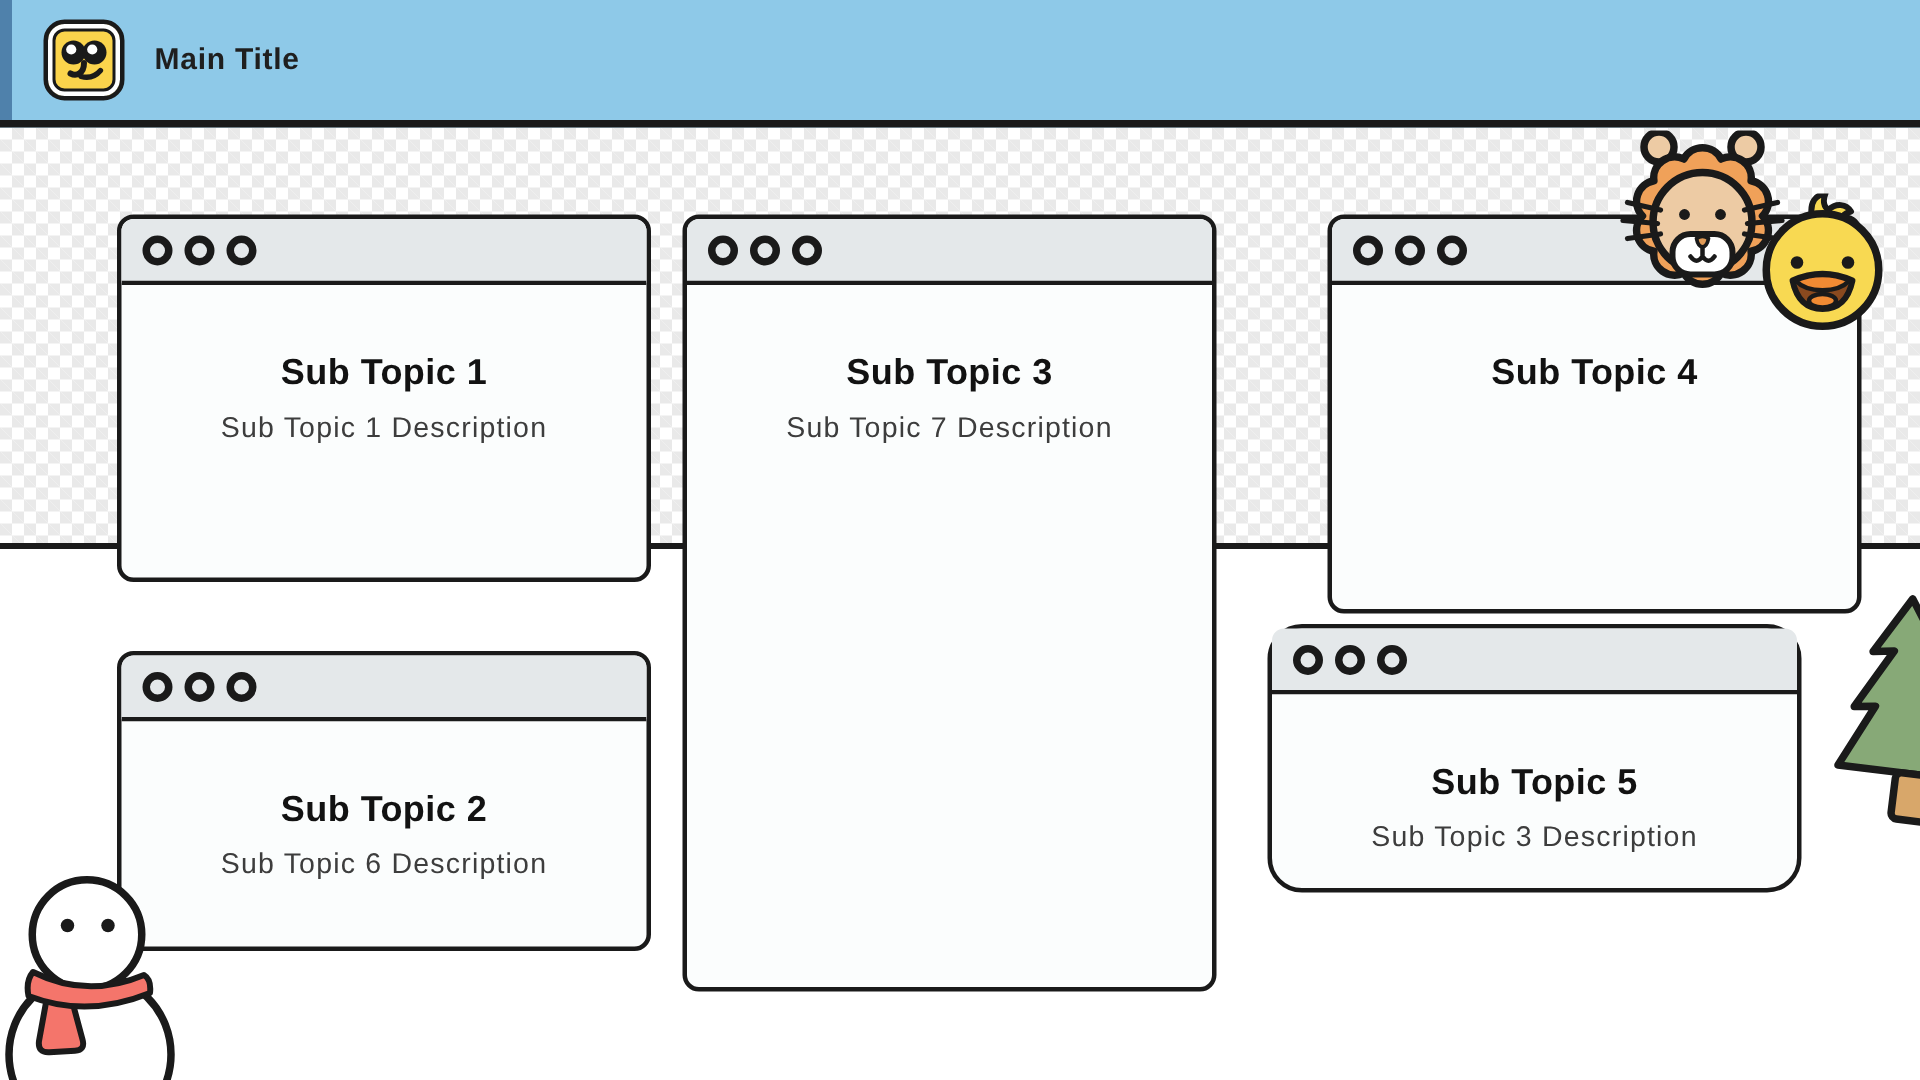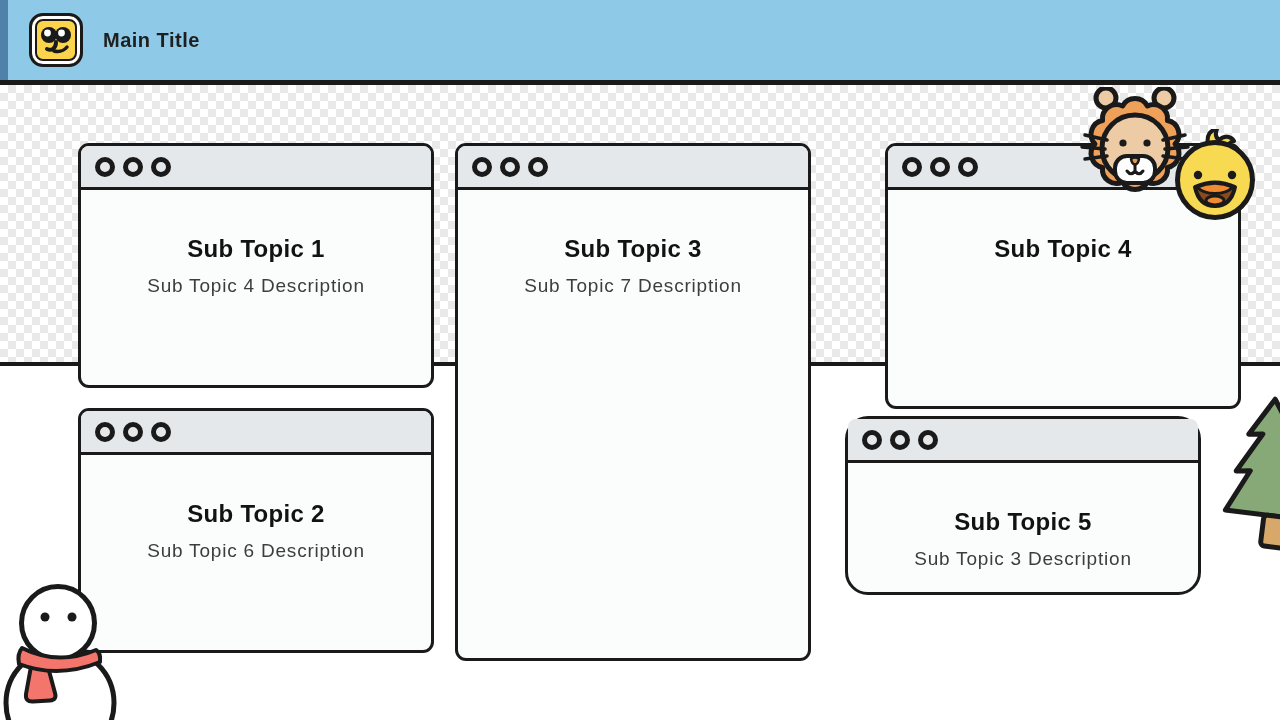--- a/index.html
+++ b/index.html
@@ -36,21 +36,21 @@
       linear-gradient(45deg,#e9e9e9 25%,transparent 25%,transparent 75%,#e9e9e9 75%);
     background-position:0 0, 8px 8px;
     background-size:16px 16px;
   }
   
   .card {
     position:absolute; width:356px; background:#fbfdfd;
     border:3px solid #1a1a1a; border-radius:11px; box-sizing:border-box;
   }
   .pos-1 { left:78px;  top:143px; height:245px; }
-  .pos-2 { left:78px;  top:408px; height:245px; }
+  .pos-2 { left:78px;  top:434px; height:200px; }
   .pos-3 { left:455px; top:143px; height:518px; }
   .pos-4 { left:845px; top:143px; height:266px;margin-left:40px; }
   .pos-5 { left:845px; top:416px; height:179px;border-radius:23px; }
   .card-header {
     height:44px; background:#e4e8ea; border-bottom:3px solid #1a1a1a;
     border-radius:8px 8px 0 0; display:flex; align-items:center;
     padding-left:14px; gap:8px; box-sizing:border-box;
   }
   .dot {
     width:20px; height:20px; border:5px solid #1a1a1a; border-radius:50%;
@@ -89,21 +89,21 @@
   </div>
 
   <div class="card pos-1">
     <div class="card-header">
       <span class="dot"></span>
       <span class="dot"></span>
       <span class="dot"></span>
     </div>
     <div class="card-body">
       <div class="card-title">Sub Topic 1</div>
-      <div class="card-desc">Sub Topic 4 Description</div>
+      <div class="card-desc">Sub Topic 1 Description</div>
     </div>
   </div>
 
   <div class="card pos-2">
     <div class="card-header">
       <span class="dot"></span>
       <span class="dot"></span>
       <span class="dot"></span>
     </div>
     <div class="card-body">

